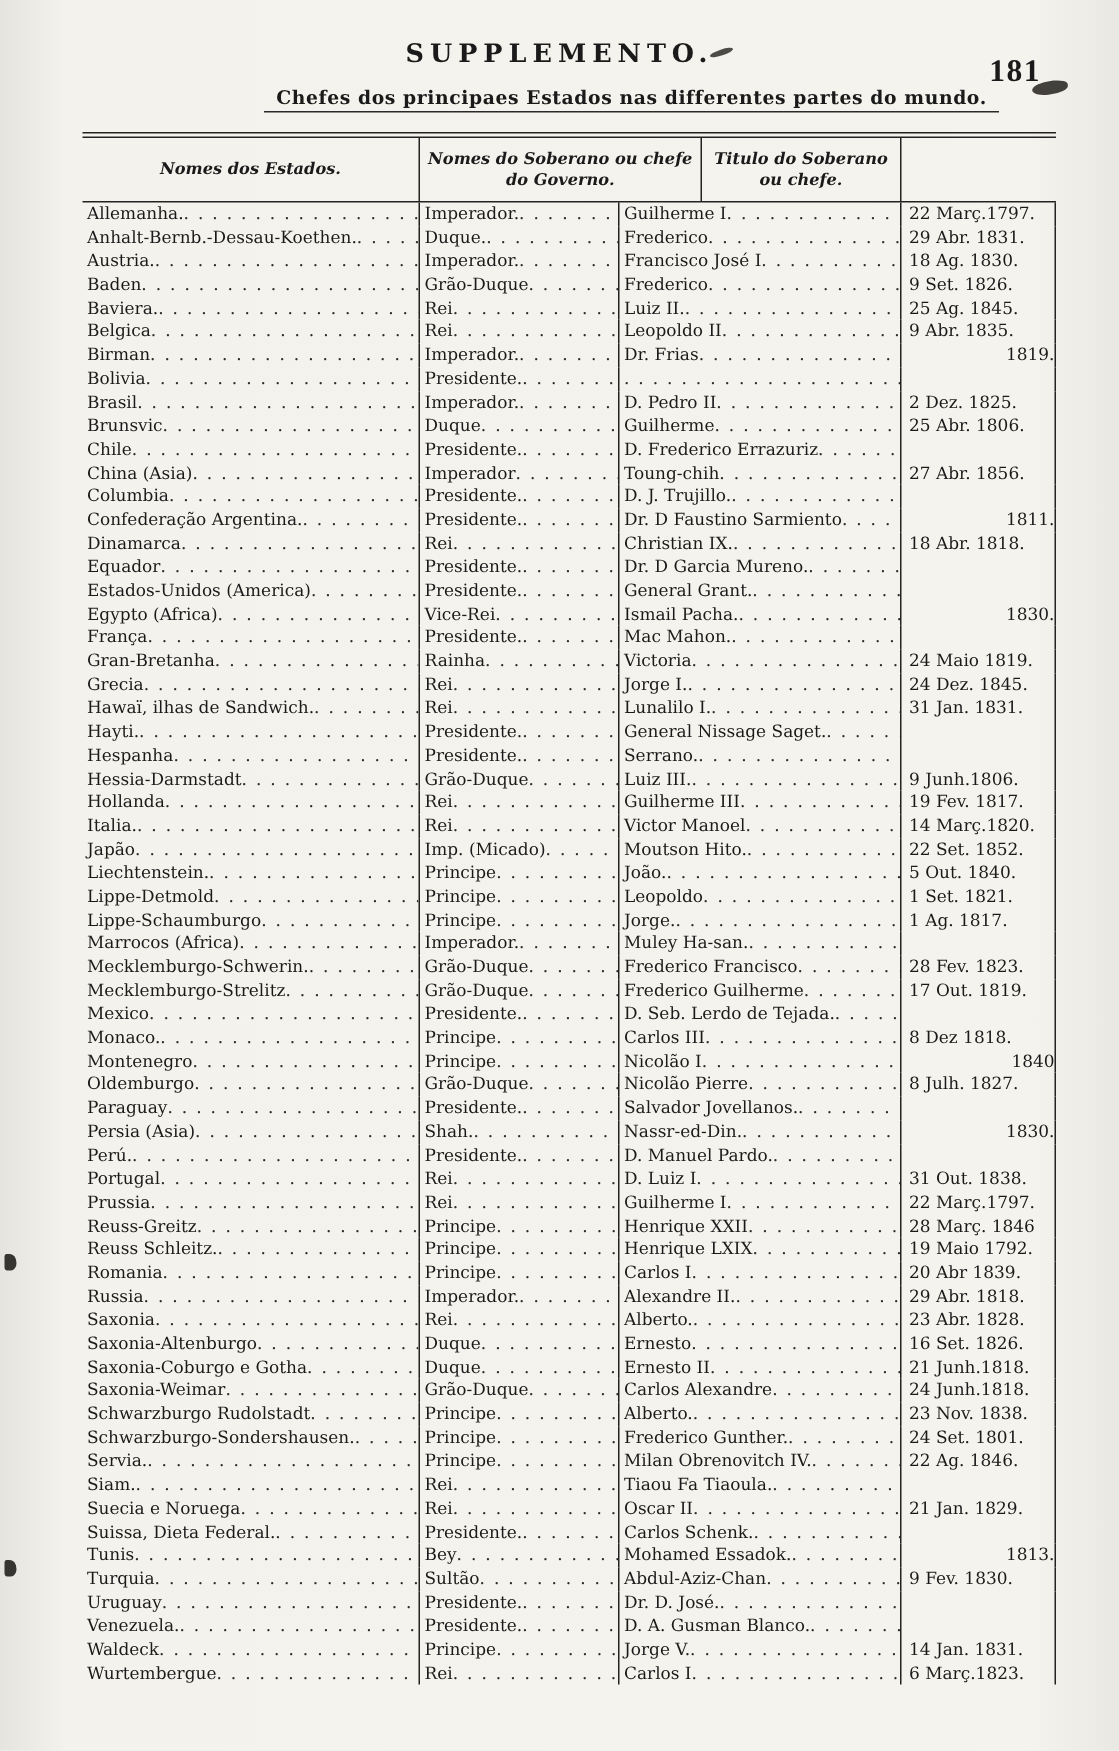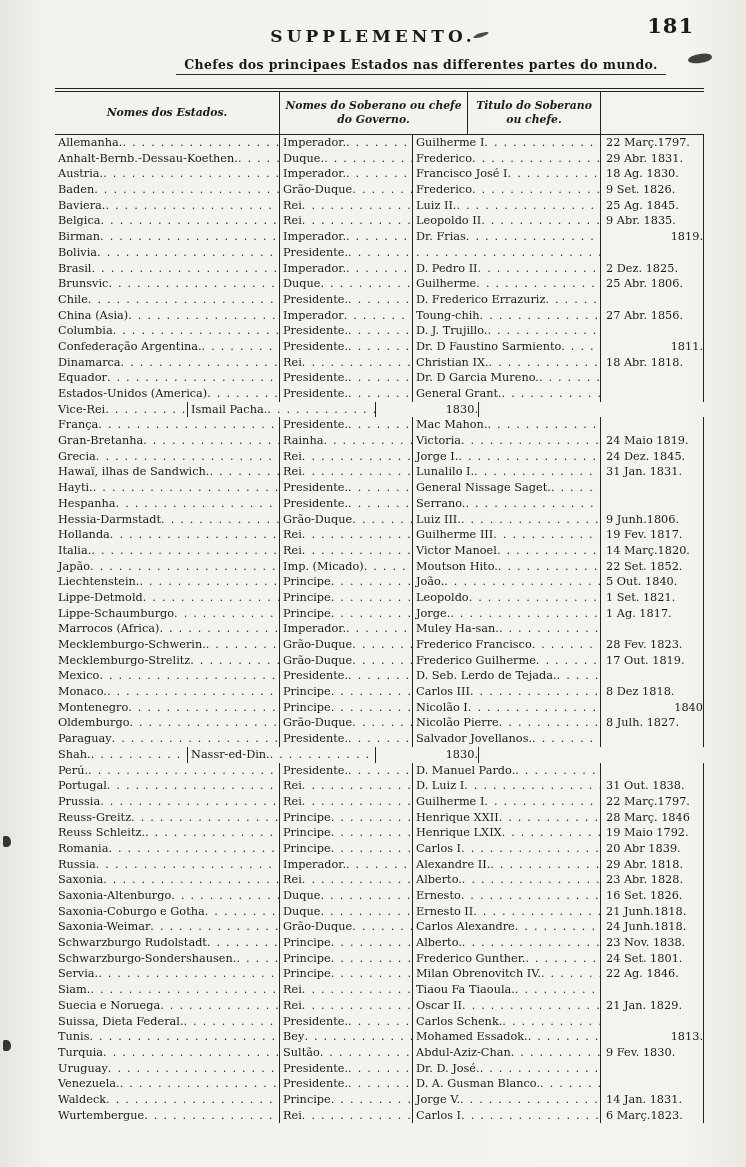--- a/index.html
+++ b/index.html
@@ -14,22 +14,22 @@
   .paper {
     position: absolute; inset: 0;
     background: linear-gradient(90deg, #e6e4de 0%, #f4f2ec 6%, #f5f3ed 92%, #eae8e2 100%);
   }
   .running-head {
     position: absolute; top: 26px; left: 0; width: 100%;
     text-align: center; font-weight: bold;
     font-size: 17px; letter-spacing: 4px;
   }
   .page-number {
-    position: absolute; top: 13px; right: 52px;
-    font-size: 21px; font-weight: bold; letter-spacing: 1px;
+    position: absolute; top: 35px; right: 52px;
+    font-size: 21px; font-weight: bold; letter-spacing: 1px; font-family: Liberation Serif, serif;
   }
   .subtitle-wrap { position: absolute; top: 54px; left: 0; width: 100%; text-align: center; margin-left: 48px; }
   .subtitle {
     display: inline-block; font-weight: bold; font-size: 12.5px;
     letter-spacing: 0.4px; border-bottom: 1.5px solid #2a2a2a; padding: 0 8px 2px;
   }
   .states-table { position: absolute; left: 55px; top: 88px; width: 649px; }
   .double-rule { height: 4px; border-top: 1.5px solid #222; border-bottom: 1px solid #222; }
   .thead { display: flex; border-bottom: 1.5px solid #222; font-style: italic; }
   .hcell {
@@ -382,20 +382,24 @@
     <div class="cell c3">
       <span class="txt">General Grant.</span>
           <span class="leader"></span>
     </div>
     <div class="cell c4">
       <span class="txt"></span>
     </div>
   </div>
 
   <div class="row">
+    <div class="cell c1">
+      <span class="txt">Egypto (Africa)</span>
+          <span class="leader"></span>
+    </div>
     <div class="cell c2">
       <span class="txt">Vice-Rei</span>
           <span class="leader"></span>
     </div>
     <div class="cell c3">
       <span class="txt">Ismail Pacha.</span>
           <span class="leader"></span>
     </div>
     <div class="cell c4 year-only">
       <span class="txt">1830.</span>
@@ -774,20 +778,24 @@
     <div class="cell c3">
       <span class="txt">Salvador Jovellanos.</span>
           <span class="leader"></span>
     </div>
     <div class="cell c4">
       <span class="txt"></span>
     </div>
   </div>
 
   <div class="row">
+    <div class="cell c1">
+      <span class="txt">Persia (Asia)</span>
+          <span class="leader"></span>
+    </div>
     <div class="cell c2">
       <span class="txt">Shah.</span>
           <span class="leader"></span>
     </div>
     <div class="cell c3">
       <span class="txt">Nassr-ed-Din.</span>
           <span class="leader"></span>
     </div>
     <div class="cell c4 year-only">
       <span class="txt">1830.</span>

